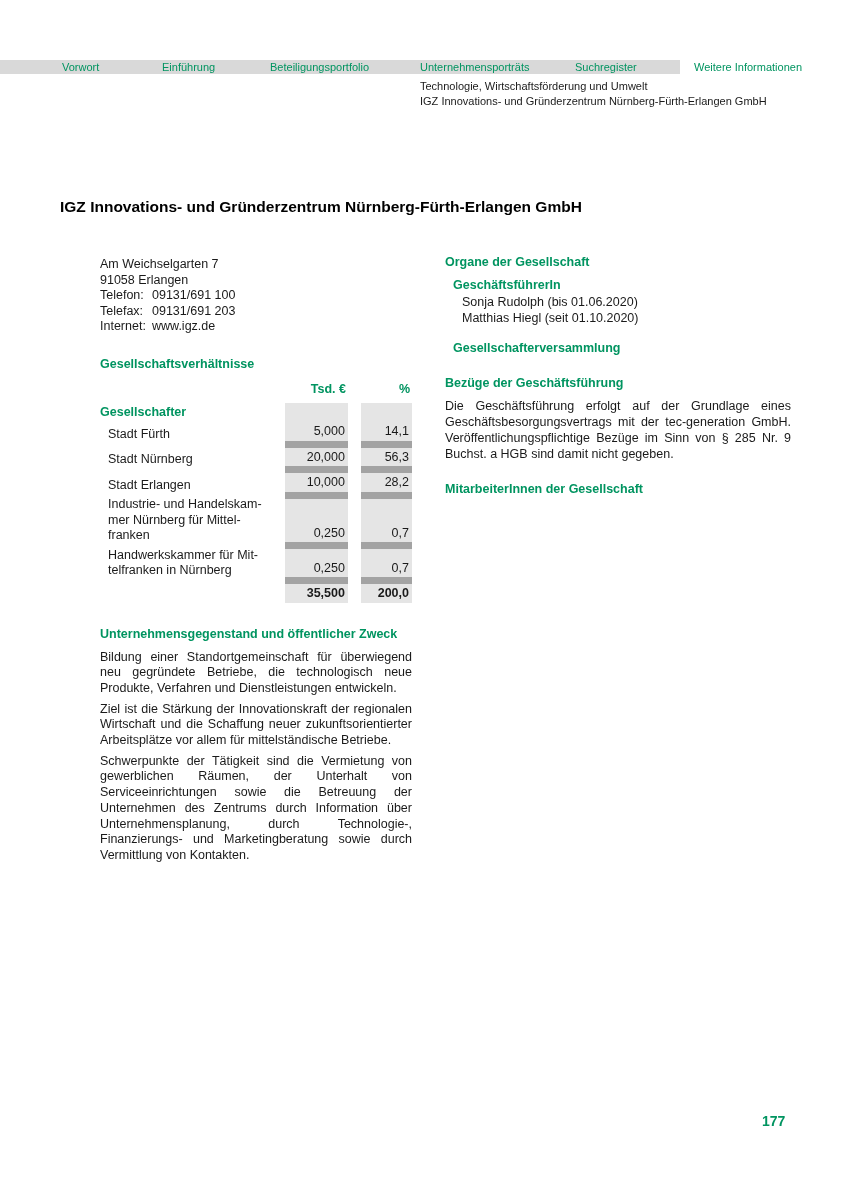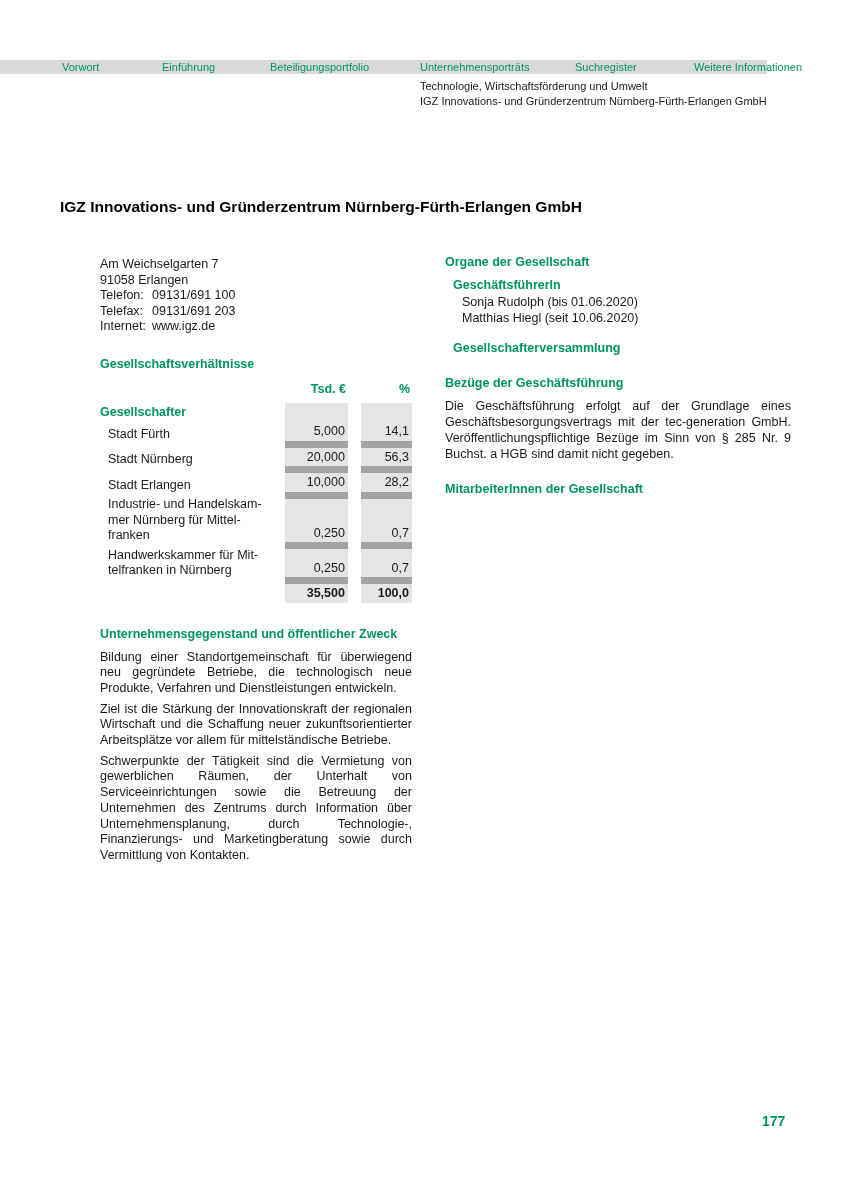--- a/index.html
+++ b/index.html
@@ -7,21 +7,21 @@
     --navbg:#d9d9d9;
     --cellbg:#e5e5e5;
     --ink:#1a1a1a;
   }
   *{margin:0;padding:0;box-sizing:border-box;}
   html,body{background:#ffffff;}
   body{font-family:"Liberation Sans", sans-serif;color:var(--ink);}
   .page{position:relative;width:848px;height:1200px;background:#fff;overflow:hidden;}
 
   
-  .navbar{position:absolute;left:0;top:60px;width:767px;height:14px;background:var(--navbg);}
+  .navbar{position:absolute;left:0;top:60px;width:680px;height:14px;background:var(--navbg);}
   .nav-item{position:absolute;top:0;line-height:14px;font-size:11px;color:var(--accent);cursor:pointer;white-space:nowrap;}
 
   
   .breadcrumb{position:absolute;left:420px;top:79px;font-size:11px;line-height:15px;color:var(--ink);}
 
   
   .title{position:absolute;left:60px;top:197px;font-size:15.5px;line-height:20px;font-weight:bold;color:#000;}
 
   
   .col-left{position:absolute;left:100px;top:257px;width:312px;}
@@ -142,36 +142,36 @@
         <td class="t-name">Handwerkskammer für Mit-
 telfranken in Nürnberg</td>
         <td class="num">0,250</td>
         <td class="gapcell"></td>
         <td class="num">0,7</td>
       </tr>
       <tr>
         <td></td>
         <td class="num total">35,500</td>
         <td class="gapcell"></td>
-        <td class="num total">100,0</td>
+        <td class="num total">200,0</td>
       </tr>
     </tbody>
       </table>
 
     <h2 class="sec sec-purpose">Unternehmensgegenstand und öffentlicher Zweck</h2>
     <p class="para">Bildung einer Standortgemeinschaft für überwiegend neu gegründete Betriebe, die technologisch neue Produkte, Verfahren und Dienstleistungen entwickeln.</p>
     <p class="para">Ziel ist die Stärkung der Innovationskraft der regionalen Wirtschaft und die Schaffung neuer zukunftsorientierter Arbeitsplätze vor allem für mittelständische Betriebe.</p>
     <p class="para">Schwerpunkte der Tätigkeit sind die Vermietung von gewerblichen Räumen, der Unterhalt von Serviceeinrichtungen sowie die Betreuung der Unternehmen des Zentrums durch Information über Unternehmensplanung, durch Technologie-, Finanzierungs- und Marketingberatung sowie durch Vermittlung von Kontakten.</p>
   </div>
 
   <div class="col-right">
     <h2 class="sec">Organe der Gesellschaft</h2>
     <h3 class="subsec">GeschäftsführerIn</h3>
     <div class="member">Sonja Rudolph (bis 01.06.2020)</div>
-    <div class="member">Matthias Hiegl (seit 10.06.2020)</div>
+    <div class="member">Matthias Hiegl (seit 01.10.2020)</div>
     <h3 class="subsec assembly">Gesellschafterversammlung</h3>
 
     <h2 class="sec sec-right">Bezüge der Geschäftsführung</h2>
     <p class="para">Die Geschäftsführung erfolgt auf der Grundlage eines Geschäftsbesorgungsvertrags mit der tec-generation GmbH. Veröffentlichungspflichtige Bezüge im Sinn von § 285 Nr. 9 Buchst. a HGB sind damit nicht gegeben.</p>
 
     <h2 class="sec sec-right">MitarbeiterInnen der Gesellschaft</h2>
   </div>
 
   <div class="page-number">177</div>
 

